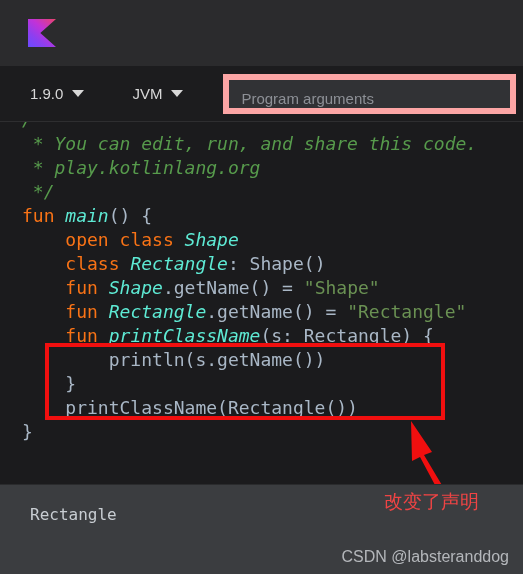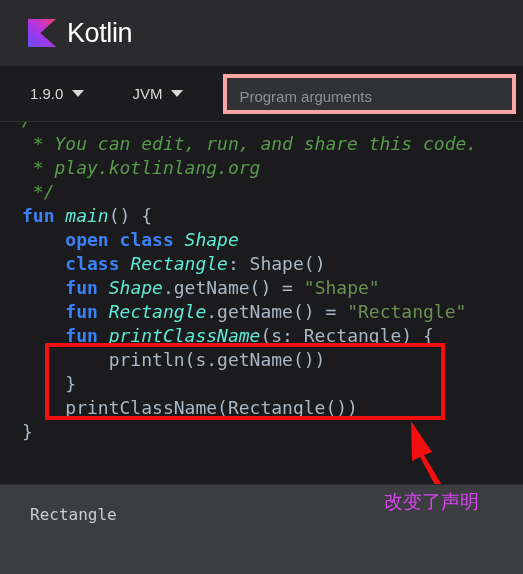--- a/index.html
+++ b/index.html
@@ -59,21 +59,21 @@
     width:0;height:0;
     border-left:6px solid transparent;
     border-right:6px solid transparent;
     border-top:7px solid #d8d8d8;
   }
   .dd-gap { width:48px; }
   .args {
     margin-left:40px;
     width:293px; height:40px;
     background:#313235;
-    border:4px solid #fca5a5;
+    border:6px solid #fca5a5;
     color:#8d9096;
     font-size:15px;
     padding:0 12px;
     line-height:38px;
     white-space:nowrap; overflow:hidden;
   }
 
   
   .editor {
     position:relative;
@@ -83,21 +83,21 @@
     padding-left:22px;
   }
   .code {
     font-family:"DejaVu Sans Mono","Liberation Mono",monospace;
     font-size:18px;
     line-height:24px;
     white-space:pre;
     position:relative;
     top:-14px;
   }
-  .k  { color:#3b82f6; font-weight:bold;margin-top:18px; }          
+  .k  { color:#f97316; font-weight:normal;margin-top:18px; }          
   .t  { color:#5eead4; font-style:italic; }          
   .p  { color:#a9b7c6; }                             
   .s  { color:#6a9153; }                             
   .c  { color:#579b4c; font-style:italic; }          
 
   
   .annot { position:absolute; left:0; top:0; width:523px; height:574px; pointer-events:none; }
 
   
   .output {
@@ -116,34 +116,33 @@
   .watermark {
     position:absolute;
     right:14px; bottom:8px;
     color:#c9ccd0;
     font-size:16px;
     opacity:.85;
   }
   .cn-note {
     position:absolute;
     left:384px; top:489px;
-    color:#d946ef;
+    color:#ef4444;
     font-size:19px;
     font-family:"DejaVu Sans", sans-serif;
     white-space:nowrap;
   }
 </style>
 </head>
 <body>
 
 <div class="header">
   <div class="logo-mark">
     <div class="sq2"></div>
   </div>
-  <div class="logo-text">Kotlin</div>
 </div>
 
 <div class="toolbar">
   <div class="dropdown">
     <span>1.9.0</span>
     <span class="caret"></span>
   </div>
   <div class="dd-gap"></div>
   <div class="dropdown">
     <span>JVM</span>
@@ -158,15 +157,16 @@
 
 <svg class="annot" viewBox="0 0 523 574" width="523" height="574">
   <rect x="47" y="345" width="396" height="73" fill="none" stroke="#f10f0f" stroke-width="4"></rect>
   <g fill="#f10f0f">
     <polygon points="411,421 432,452 424,455 449,497 443,500 420,457 412,461"></polygon>
   </g>
 </svg>
 
 <div class="output">
   <div class="line">Rectangle</div>
+  <div class="watermark">CSDN @labsteranddog</div>
 </div>
 
 <div class="cn-note">改变了声明</div>
 
 </body></html>

